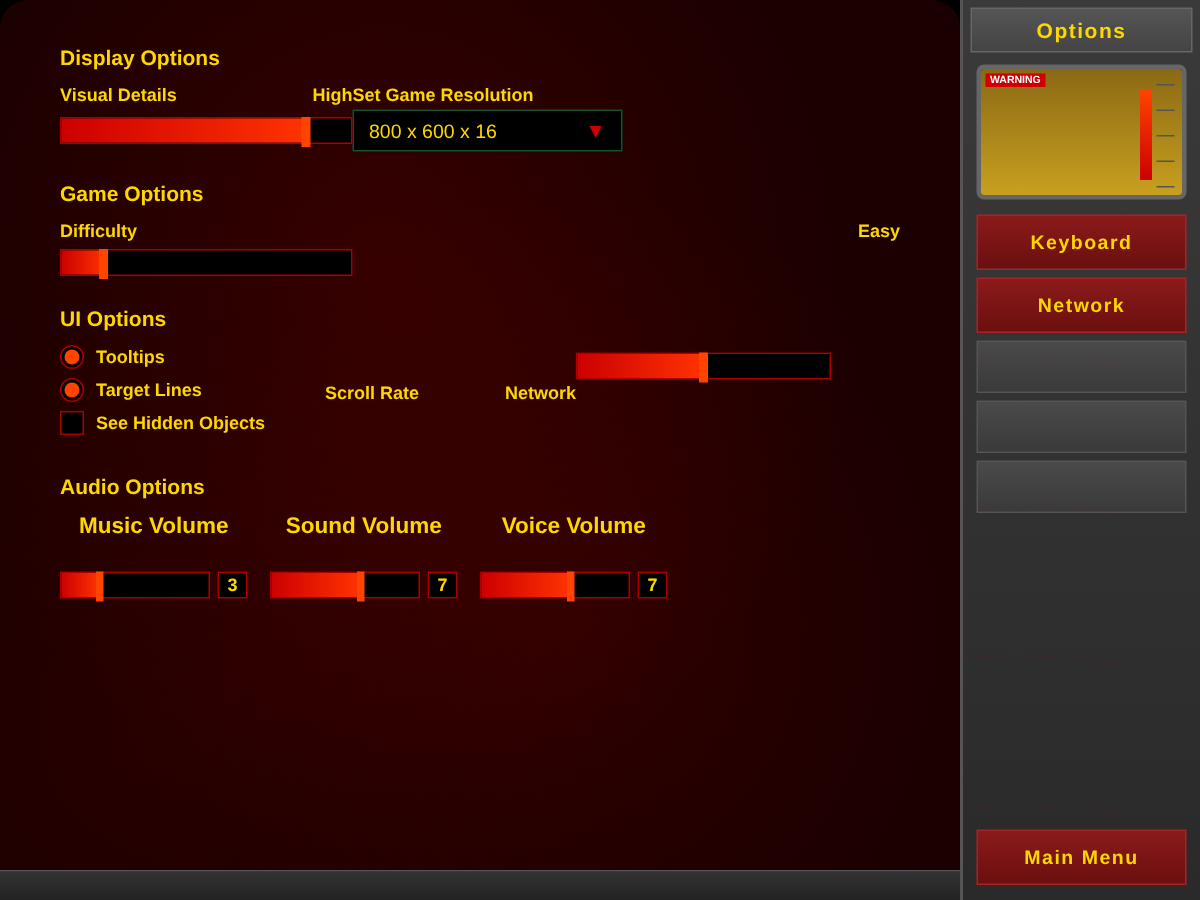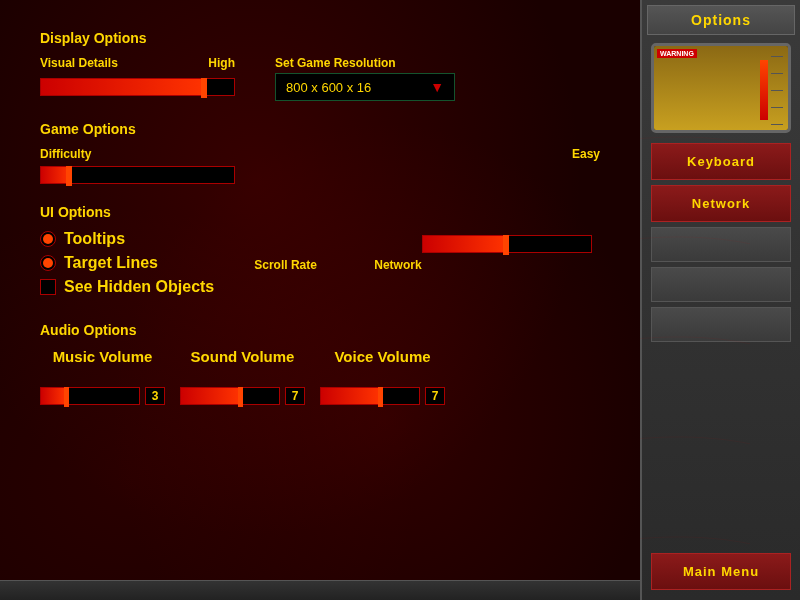--- a/index.html
+++ b/index.html
@@ -19,20 +19,21 @@
       position: relative;
     }
 
     
     #content-area {
       flex: 1;
       background: #1a0000;
       position: relative;
       overflow: hidden;
       padding: 30px 40px;
+      border-radius: 19px;
     }
 
     
     #content-area::before {
       content: '';
       position: absolute;
       top: 0; left: 0; right: 0; bottom: 0;
       background:
         radial-gradient(ellipse at 40% 30%, rgba(120,0,0,0.3) 0%, transparent 60%),
         radial-gradient(ellipse at 60% 70%, rgba(80,0,0,0.4) 0%, transparent 50%),
@@ -289,21 +290,21 @@
       height: 10px;
       background: #ff4400;
       border-radius: 50%;
       position: absolute;
       top: 2px;
       left: 2px;
     }
 
     .checkbox-label {
       color: #ffd700;
-      font-size: 16px;
+      font-size: 12px;
       font-weight: bold;
     }
 
     
     .ui-options-grid {
       display: flex;
       gap: 40px;
     }
 
     .ui-left {
@@ -394,21 +395,20 @@
       min-width: 20px;
       text-align: center;
       border: 1px solid #aa0000;
       background: #000;
       padding: 1px 4px;
     }
 
     
     .display-row {
       display: flex;
-      gap: 40px;
       align-items: flex-start;
     }
 
     .display-col {
       display: flex;
       flex-direction: column;
     }
 
     .field-header {
       display: flex;

